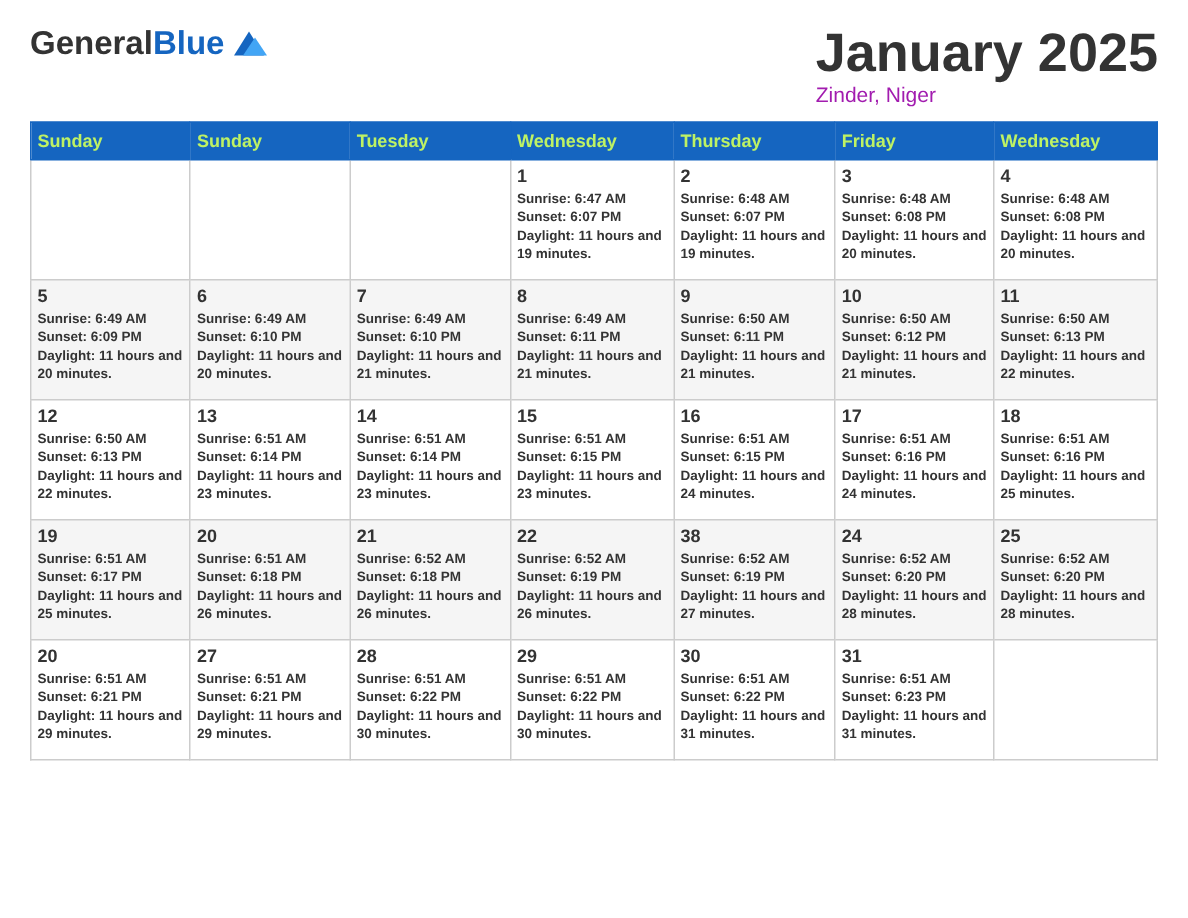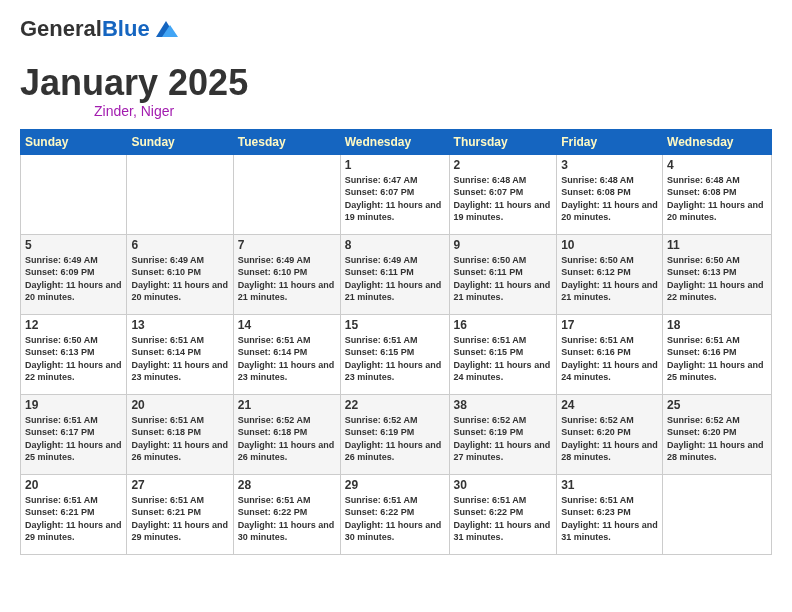--- a/index.html
+++ b/index.html
@@ -14,60 +14,58 @@
       width: 792px;
       height: 612px;
       background: #fff;
       padding: 15px 20px 15px 20px;
     }
     .header {
       display: flex;
       justify-content: space-between;
       align-items: flex-start;
       margin-bottom: 10px;
-      flex-direction: column;
     }
     .logo {
       display: flex;
       align-items: center;
     }
     .logo-text {
       font-size: 22px;
       font-weight: bold;
       line-height: 1.1;
     }
     .logo-general { color: #333; }
     .logo-blue { color: #1565C0; }
     .logo-icon {
       width: 28px;
       height: 28px;
       margin-left: 2px;
     }
     .title-block {
-      text-align: center;
-      margin-top: 20px;
+      text-align: left;
     }
     .month-title {
       font-size: 36px;
       font-weight: bold;
       color: #333;
       line-height: 1.1;
     }
     .subtitle {
       font-size: 14px;
       color: #a21caf;
     }
     .calendar {
       width: 100%;
       border-collapse: collapse;
       border: 1px solid #ccc;
     }
     .calendar th {
       background: #1565C0;
-      color: #fef9c3;
+      color: #bef264;
       font-size: 12px;
       font-weight: bold;
       padding: 5px 4px;
       text-align: left;
       border: 1px solid #1565C0;
     }
     .calendar td {
       border: 1px solid #ccc;
       vertical-align: top;
       padding: 3px 4px;

